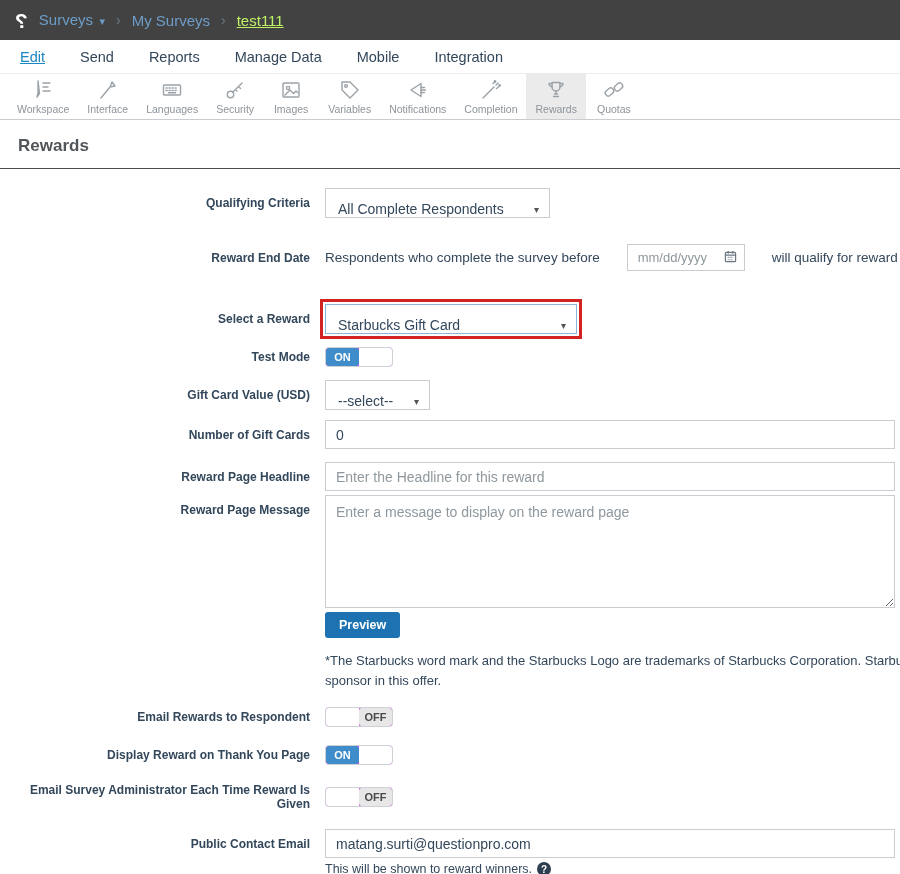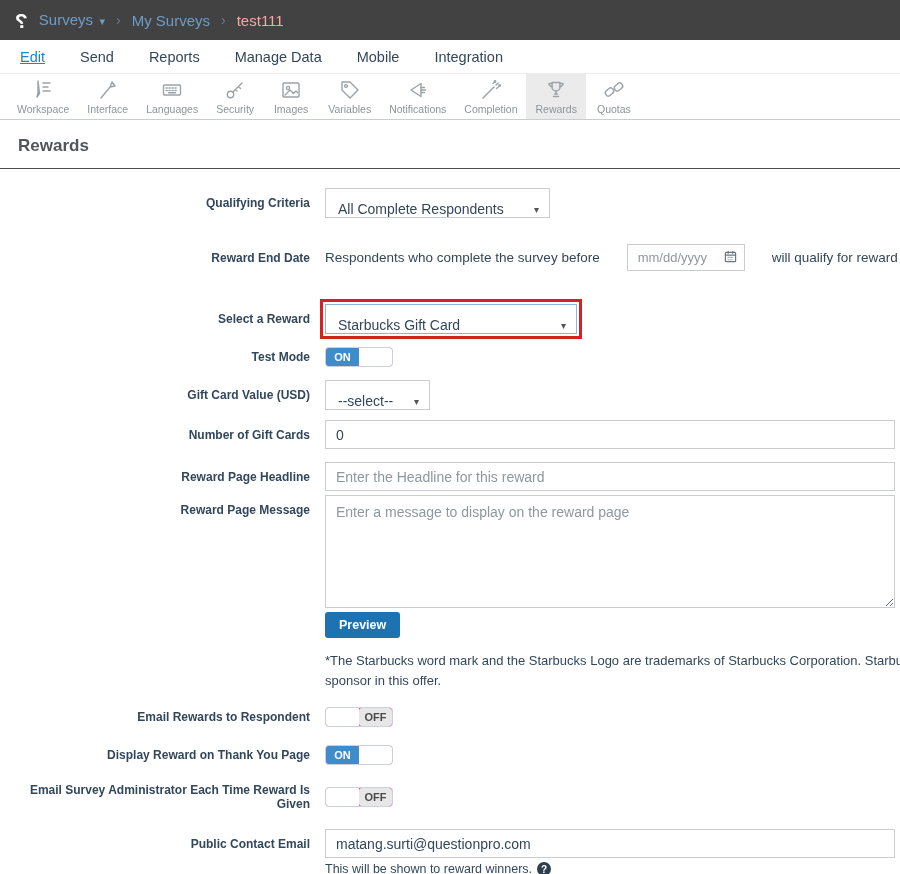--- a/index.html
+++ b/index.html
@@ -7,21 +7,21 @@
     font-family:"Liberation Sans", sans-serif; }
 
   
   .topbar { height:40px; background:#424243; display:flex; align-items:center;
     padding:0 15px; gap:11px; }
   .logo { color:#fff; font-size:21px; font-weight:bold; display:inline-block;
     transform:scaleX(-1); line-height:1; }
   .crumb-link { color:#6d9dc7; font-size:15px; text-decoration:none; cursor:pointer; }
   .crumb-caret { color:#6d9dc7; font-size:11px; margin-left:2px; }
   .crumb-sep { color:#6f7b85; font-size:14px; }
-  .crumb-current { color:#fca5a5; font-size:15px; }
+  .crumb-current { color:#bef264; font-size:15px;text-decoration:underline; }
 
   
   .navbar { height:34px; display:flex; align-items:center; padding-left:20px;
     gap:35px; background:#fff; border-bottom:1px solid #ececec; }
   .nav-item { font-size:14.5px; font-weight:normal; color:#33475b; cursor:pointer;
     text-decoration:none; }
   .nav-item.active { color:#1d87c2; text-decoration:underline; }
 
   
   .toolbar { height:46px; display:flex; align-items:stretch; padding-left:8px;

